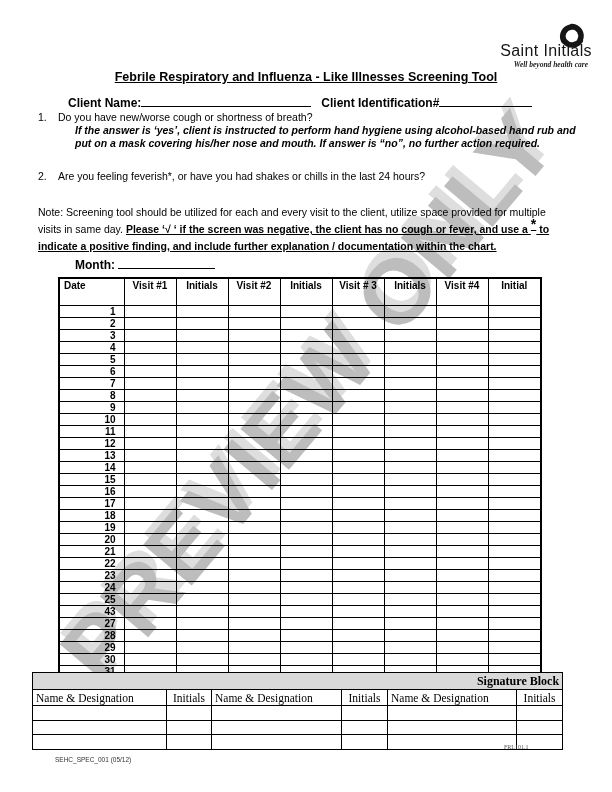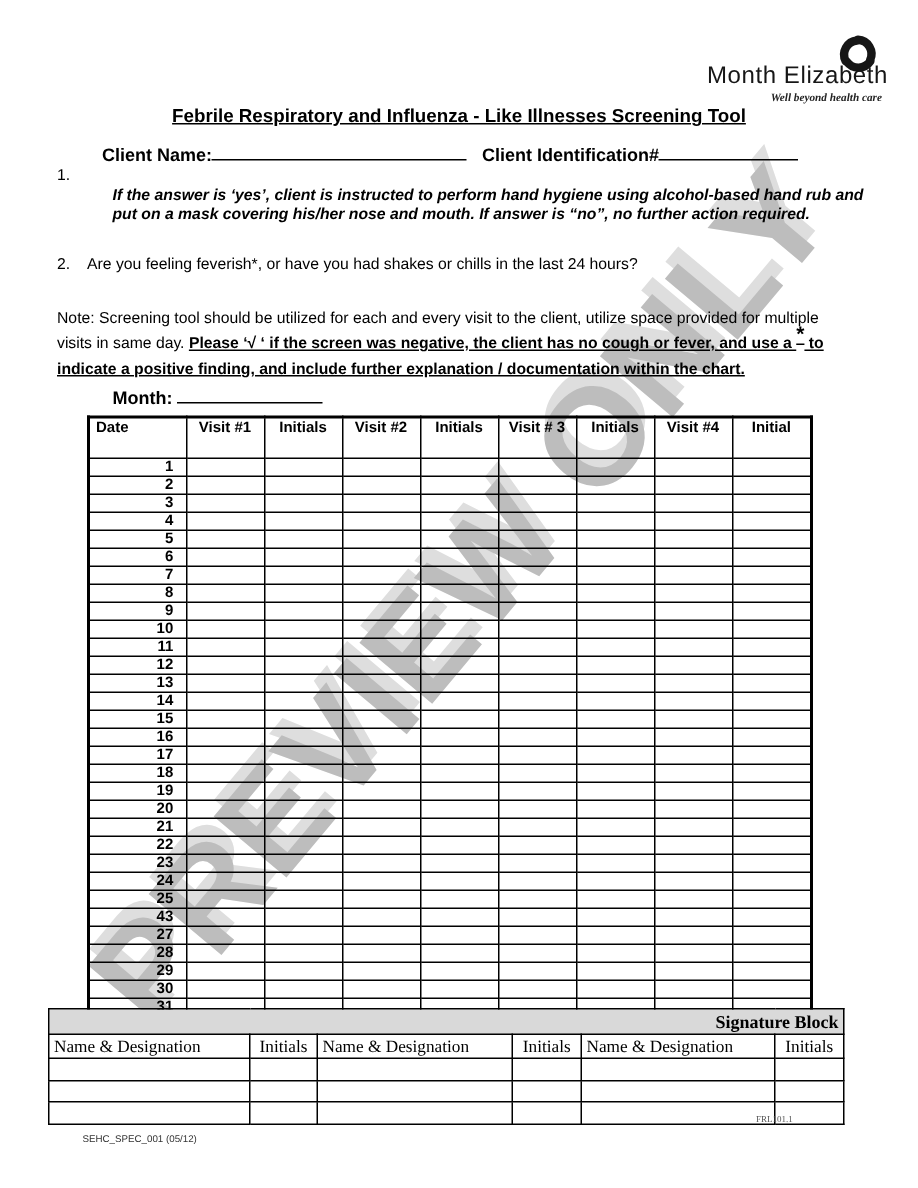--- a/index.html
+++ b/index.html
@@ -68,34 +68,35 @@
   <div class="content">
 
     <div class="logo">
       <svg class="logo-icon" viewBox="0 0 100 100">
         <g fill="none" stroke="#161616" stroke-width="20" stroke-linecap="round">
           <path d="M 50 16 A 34 34 0 0 1 79 64"></path>
           <path d="M 50 16 A 34 34 0 0 1 79 64" transform="rotate(120 50 50)"></path>
           <path d="M 50 16 A 34 34 0 0 1 79 64" transform="rotate(240 50 50)"></path>
         </g>
       </svg>
-      <div class="logo-name">Month Elizabeth</div>
+      <div class="logo-name">Saint Initials</div>
       <div class="logo-tag">Well beyond health care</div>
     </div>
 
     <div class="title">Febrile Respiratory and Influenza - Like Illnesses Screening Tool</div>
 
     <div class="client-row">
       <span>Client Name:</span><span class="blank" style="width:170px"></span><span class="client-id">Client Identification#</span><span class="blank" style="width:93px"></span>
     </div>
 
     <div class="questions">
       <div class="q">
         <div class="q-row">
           <span class="q-num">1.</span>
+          <span>Do you have new/worse cough or shortness of breath?</span>
         </div>
         <div class="q-instr">If the answer is ‘yes’, client is instructed to perform hand hygiene using alcohol-based hand rub and put on a mask covering his/her nose and mouth.   If answer is “no”, no further action required.</div>
       </div>
       <div class="q">
         <div class="q-row">
           <span class="q-num">2.</span>
           <span>Are you feeling feverish*, or have you had shakes or chills in the last 24 hours?</span>
         </div>
       </div>
     </div>

